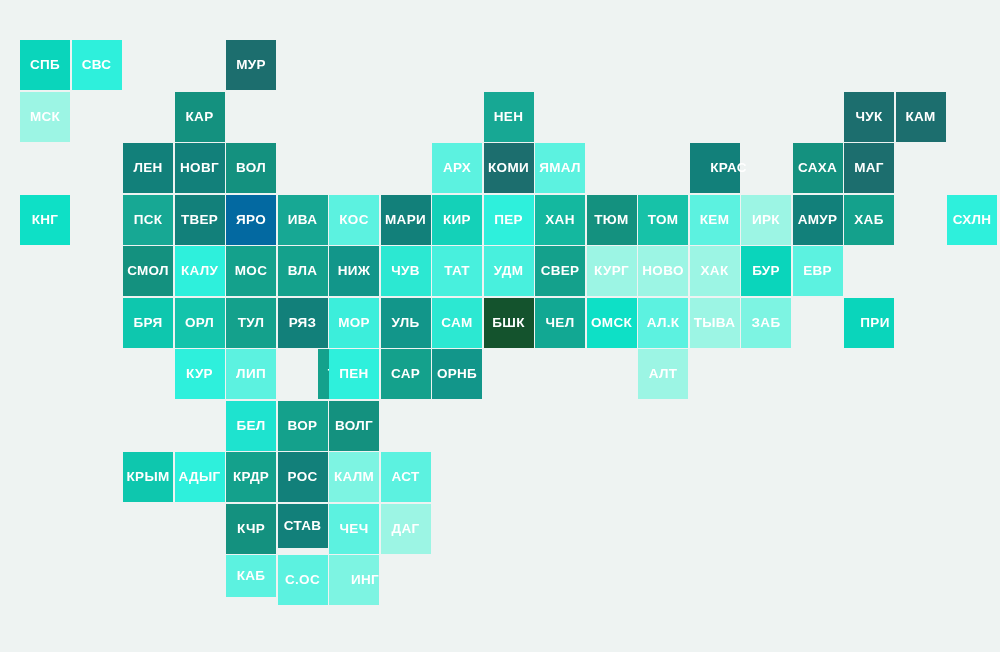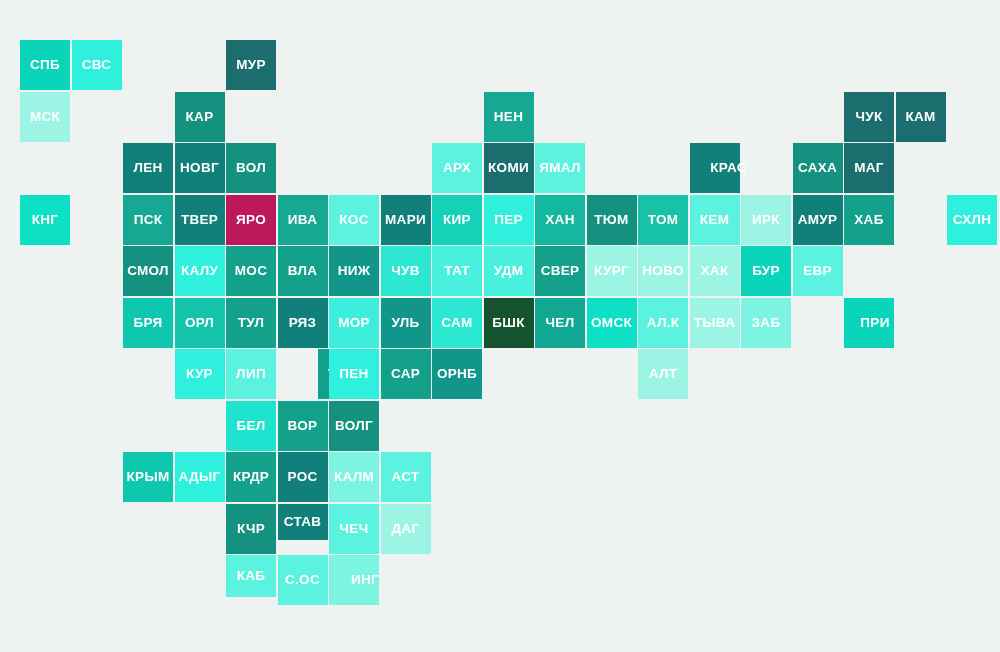--- a/index.html
+++ b/index.html
@@ -96,21 +96,21 @@
     </div>
     <div class="tile" style="left: 20px; top: 194.5px; width: 50px; height: 50px; background: rgb(14, 224, 198); color: rgb(255, 255, 255);">
       <span class="tile-label">КНГ</span>
     </div>
     <div class="tile" style="left: 123px; top: 194.5px; width: 50px; height: 50px; background: rgb(23, 168, 148); color: rgb(255, 255, 255);">
       <span class="tile-label">ПСК</span>
     </div>
     <div class="tile" style="left: 174.5px; top: 194.5px; width: 50px; height: 50px; background: rgb(18, 128, 122); color: rgb(255, 255, 255);">
       <span class="tile-label">ТВЕР</span>
     </div>
-    <div class="tile" style="left: 226px; top: 194.5px; width: 50px; height: 50px; background: #be185d; color: rgb(255, 255, 255);">
+    <div class="tile" style="left: 226px; top: 194.5px; width: 50px; height: 50px; background: #0369a1; color: rgb(255, 255, 255);">
       <span class="tile-label">ЯРО</span>
     </div>
     <div class="tile" style="left: 277.5px; top: 194.5px; width: 50px; height: 50px; background: rgb(23, 168, 148); color: rgb(255, 255, 255);">
       <span class="tile-label">ИВА</span>
     </div>
     <div class="tile" style="left: 329px; top: 194.5px; width: 50px; height: 50px; background: rgb(92, 242, 224); color: rgb(255, 255, 255);">
       <span class="tile-label">КОС</span>
     </div>
     <div class="tile" style="left: 380.5px; top: 194.5px; width: 50px; height: 50px; background: rgb(18, 128, 122); color: rgb(255, 255, 255);">
       <span class="tile-label">МАРИ</span>
@@ -273,21 +273,21 @@
     </div>
     <div class="tile" style="left: 329px; top: 452px; width: 50px; height: 50px; background: rgb(125, 244, 226); color: rgb(255, 255, 255);">
       <span class="tile-label">КАЛМ</span>
     </div>
     <div class="tile" style="left: 380.5px; top: 452px; width: 50px; height: 50px; background: rgb(92, 242, 224); color: rgb(255, 255, 255);">
       <span class="tile-label">АСТ</span>
     </div>
     <div class="tile" style="left: 226px; top: 503.5px; width: 50px; height: 50px; background: rgb(20, 145, 127); color: rgb(255, 255, 255);">
       <span class="tile-label">КЧР</span>
     </div>
-    <div class="tile" style="left: 277.5px; top: 503.5px; width: 50px; height: 36px; background: rgb(18, 128, 122); color: rgb(255, 255, 255);">
+    <div class="tile" style="left: 277.5px; top: 503.5px; width: 50px; height: 44px; background: rgb(18, 128, 122); color: rgb(255, 255, 255);">
       <span class="tile-label">СТАВ</span>
     </div>
     <div class="tile" style="left: 329px; top: 503.5px; width: 50px; height: 50px; background: rgb(92, 242, 224); color: rgb(255, 255, 255);">
       <span class="tile-label">ЧЕЧ</span>
     </div>
     <div class="tile" style="left: 380.5px; top: 503.5px; width: 50px; height: 50px; background: rgb(156, 245, 228); color: rgb(255, 255, 255);">
       <span class="tile-label">ДАГ</span>
     </div>
     <div class="tile" style="left: 226px; top: 555px; width: 50px; height: 42px; background: rgb(92, 242, 224); color: rgb(255, 255, 255);">
       <span class="tile-label">КАБ</span>

